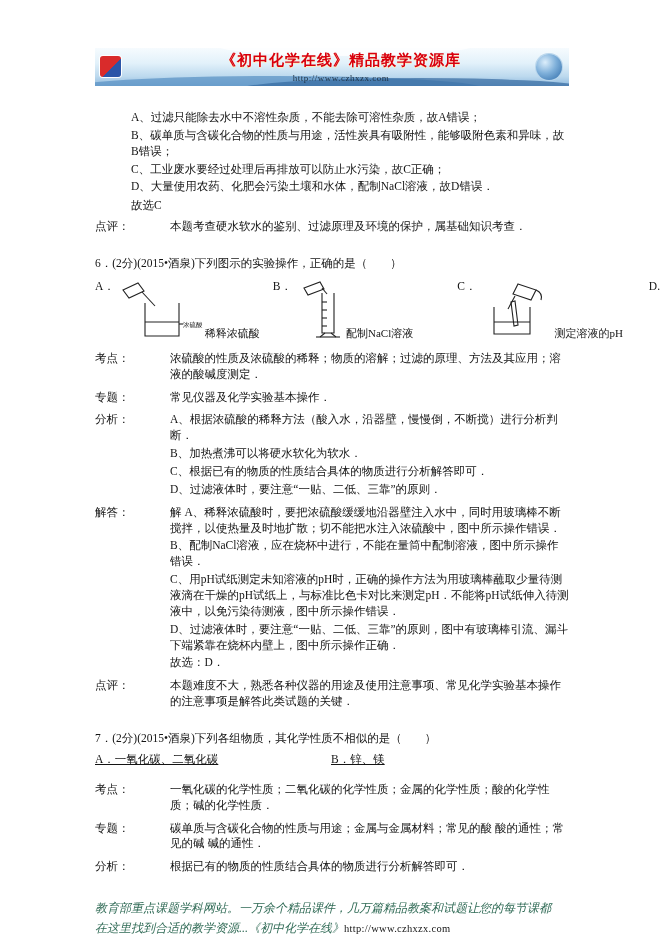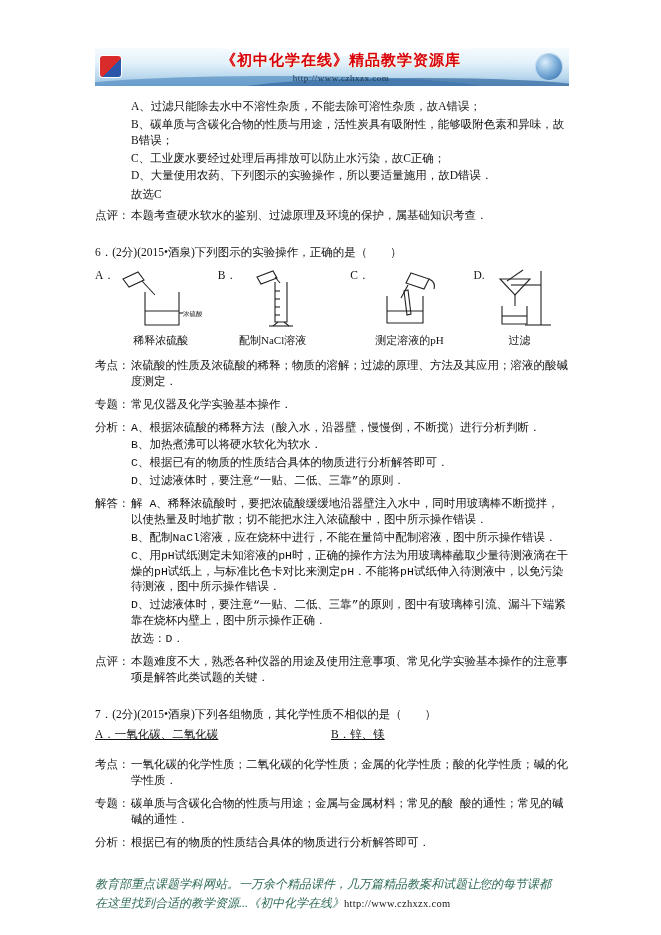--- a/index.html
+++ b/index.html
@@ -7,21 +7,21 @@
   .page {
     width:661px; height:935px; position:relative; overflow:hidden;
     background:#ffffff; color:#141414;
     font-family:"Liberation Serif","DejaVu Serif",serif;
     font-size:11.5px; line-height:1.38;
   }
   .content { position:absolute; left:95px; top:48px; width:474px; }
 
   
   .banner {
-    position:relative; height:38px; margin-bottom:13px; overflow:hidden;
+    position:relative; height:38px; margin-bottom:24px; overflow:hidden;
     background:linear-gradient(180deg,#f6fbfe 0%,#e2f1fa 40%,#bcd9ee 75%,#8db8dd 100%);
     display:flex; align-items:center; justify-content:center;padding-left:18px;
   }
   .banner .wave { position:absolute; border-radius:50%; }
   .banner .w1 { left:-30px; bottom:-16px; width:420px; height:26px; background:#5e94c6; opacity:.75; }
   .banner .w2 { right:-40px; bottom:-20px; width:380px; height:28px; background:#35699f; opacity:.7; }
   .banner .w3 { left:120px; top:-14px; width:260px; height:22px; background:#ffffff; opacity:.8; }
   .logo-left {
     position:absolute; left:5px; top:8px; width:21px; height:21px; border-radius:3px;
     background:linear-gradient(135deg,#d92b2b 0%,#d92b2b 55%,#2b55a8 55%,#2b55a8 100%);
@@ -36,34 +36,34 @@
   .banner-title {
     color:#d8000d; font-weight:bold; font-size:15px; letter-spacing:1px;
     text-shadow:0 0 2px #ffffff, 0 1px 0 #ffe9a8;
     font-family:"Liberation Sans","DejaVu Sans",sans-serif;
   }
   .banner-url { color:#20364a; font-size:9px; margin-top:1px; letter-spacing:.5px; }
 
   
   .opt-line { margin-left:36px; margin-bottom:2px; }
   .conclusion { margin-top:3px; }
-  .row { display:flex; margin-top:5px; }
+  .row { display:flex; margin-top:5px;gap:39px; }
   .row-label { width:36px; flex:none; }
   .row-body { flex:1; min-width:0; }
-  .row-body p { margin-bottom:2px;font-family:Liberation Mono, monospace; }
+  .row-body p { margin-bottom:2px; }
   .q-title { margin-top:19px; margin-bottom:5px; }
 
   
   .figs { display:flex; align-items:flex-start; margin:7px 0 10px 0; }
   .fig-cell { display:flex; align-items:flex-start; }
   .fig-cell.c1 { margin-right:13px; }
   .fig-cell.c2 { margin-right:44px; }
   .fig-cell.c3 { margin-right:26px; }
   .fig-letter { flex:none; margin-right:2px; }
-  .fig-body { display:flex; flex-direction:column; align-items:center; }
+  .fig-body { display:flex; flex-direction:row; align-items:flex-end; }
   svg.diagram { display:block; }
   svg.diagram * { stroke:#222; stroke-width:1.1; fill:none; }
   svg.diagram text { stroke:none; fill:#222; font-family:"Liberation Sans",sans-serif; }
   .fig-caption { margin-top:3px; font-size:11px; white-space:nowrap; }
 
   
   .q7-options { margin-top:2px; margin-bottom:14px;text-decoration:underline; }
   .q7-row { display:flex; margin-bottom:3px; }
   .q7-col { width:236px; flex:none; }
 
@@ -89,21 +89,21 @@
       <div class="banner-center">
         <div class="banner-title">《初中化学在线》精品教学资源库</div>
         <div class="banner-url">http://www.czhxzx.com</div>
       </div>
       <div class="globe"></div>
     </div>
 
     <div class="opt-line">A、过滤只能除去水中不溶性杂质，不能去除可溶性杂质，故A错误；</div>
     <div class="opt-line">B、碳单质与含碳化合物的性质与用途，活性炭具有吸附性，能够吸附色素和异味，故B错误；</div>
     <div class="opt-line">C、工业废水要经过处理后再排放可以防止水污染，故C正确；</div>
-    <div class="opt-line">D、大量使用农药、下列图示的实验操作，所以要适量施用，故D错误．</div>
+    <div class="opt-line">D、大量使用农药、化肥会污染土壤和水体，配制NaCl溶液，故D错误．</div>
     <div class="opt-line conclusion">故选C</div>
     <div class="row">
       <span class="row-label">点评：</span>
       <div class="row-body">
           <p>本题考查硬水软水的鉴别、过滤原理及环境的保护，属基础知识考查．</p>
         </div>
     </div>
 
     <div class="q-title">6．(2分)(2015•酒泉)下列图示的实验操作，正确的是（　　）</div>
 

